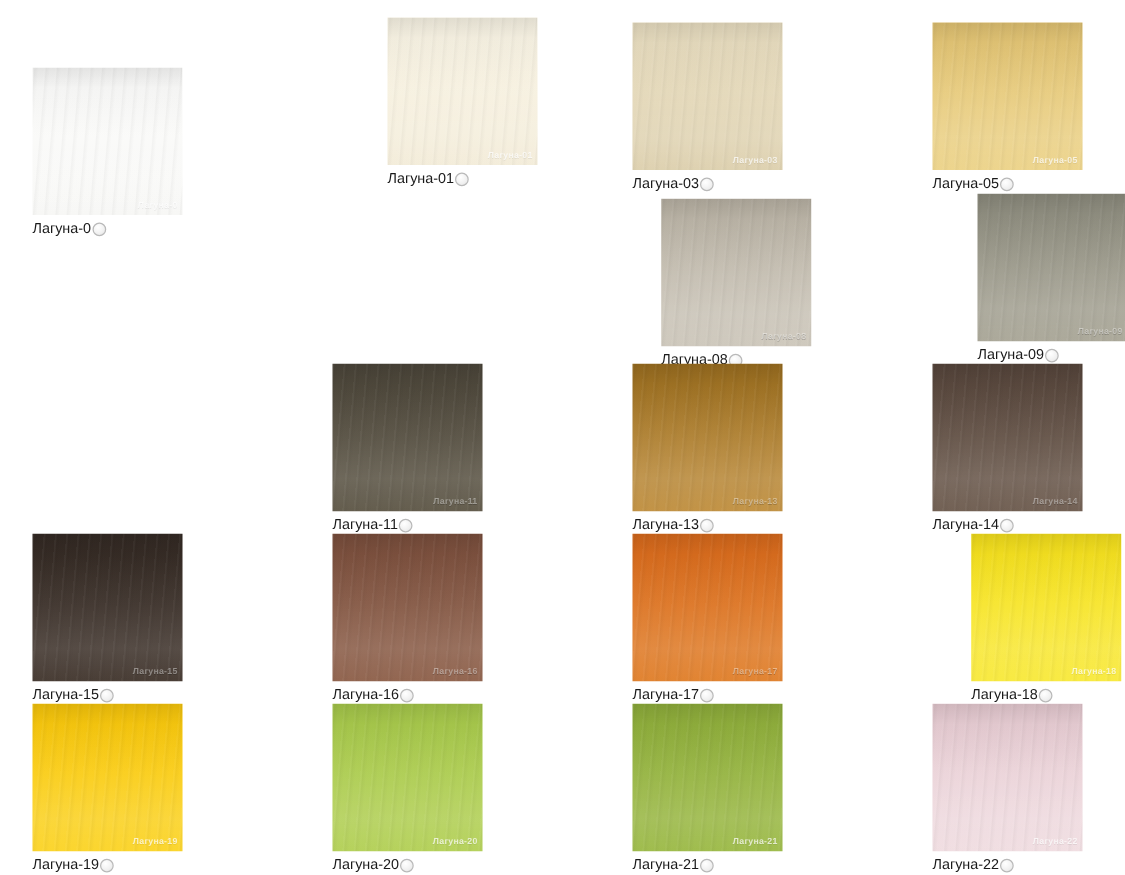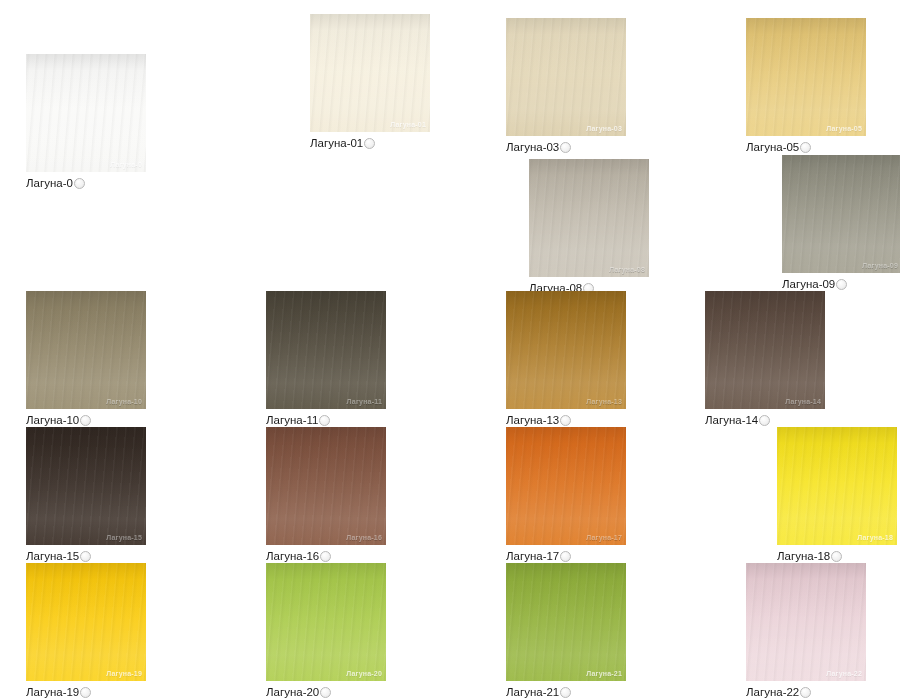--- a/index.html
+++ b/index.html
@@ -165,48 +165,39 @@
     </div>
     <div class="swatch-cell" style="left: 746px; top: 155px; padding-left: 36px;">
       <div class="swatch-chip" style="width: 120px; height: 118px; background: linear-gradient(rgb(141, 140, 126) 0%, rgb(169, 166, 151) 100%);">
         <span class="swatch-watermark">Лагуна-09</span>
       </div>
       <div class="swatch-label-row">
         <span class="swatch-label">Лагуна-09</span>
         <span class="swatch-radio"></span>
       </div>
     </div>
-    <div class="swatch-cell" style="left: 26px; top: 291px;">
-      <div class="swatch-chip" style="width: 120px; height: 118px; background: linear-gradient(rgb(139, 128, 100) 0%, rgb(156, 145, 116) 100%);">
-        <span class="swatch-watermark">Лагуна-10</span>
-      </div>
-      <div class="swatch-label-row">
-        <span class="swatch-label">Лагуна-10</span>
-        <span class="swatch-radio"></span>
-      </div>
-    </div>
     <div class="swatch-cell" style="left: 266px; top: 291px;">
       <div class="swatch-chip" style="width: 120px; height: 118px; background: linear-gradient(rgb(76, 70, 58) 0%, rgb(94, 87, 71) 100%);">
         <span class="swatch-watermark">Лагуна-11</span>
       </div>
       <div class="swatch-label-row">
         <span class="swatch-label">Лагуна-11</span>
         <span class="swatch-radio"></span>
       </div>
     </div>
     <div class="swatch-cell" style="left: 506px; top: 291px;">
       <div class="swatch-chip" style="width: 120px; height: 118px; background: linear-gradient(rgb(156, 111, 32) 0%, rgb(192, 143, 63) 100%);">
         <span class="swatch-watermark">Лагуна-13</span>
       </div>
       <div class="swatch-label-row">
         <span class="swatch-label">Лагуна-13</span>
         <span class="swatch-radio"></span>
       </div>
     </div>
-    <div class="swatch-cell" style="left: 705px; top: 291px;">
+    <div class="swatch-cell" style="left: 746px; top: 291px;">
       <div class="swatch-chip" style="width: 120px; height: 118px; background: linear-gradient(rgb(87, 70, 60) 0%, rgb(109, 91, 78) 100%);">
         <span class="swatch-watermark">Лагуна-14</span>
       </div>
       <div class="swatch-label-row">
         <span class="swatch-label">Лагуна-14</span>
         <span class="swatch-radio"></span>
       </div>
     </div>
     <div class="swatch-cell" style="left: 26px; top: 427px;">
       <div class="swatch-chip" style="width: 120px; height: 118px; background: linear-gradient(rgb(52, 42, 36) 0%, rgb(66, 54, 46) 100%);">

